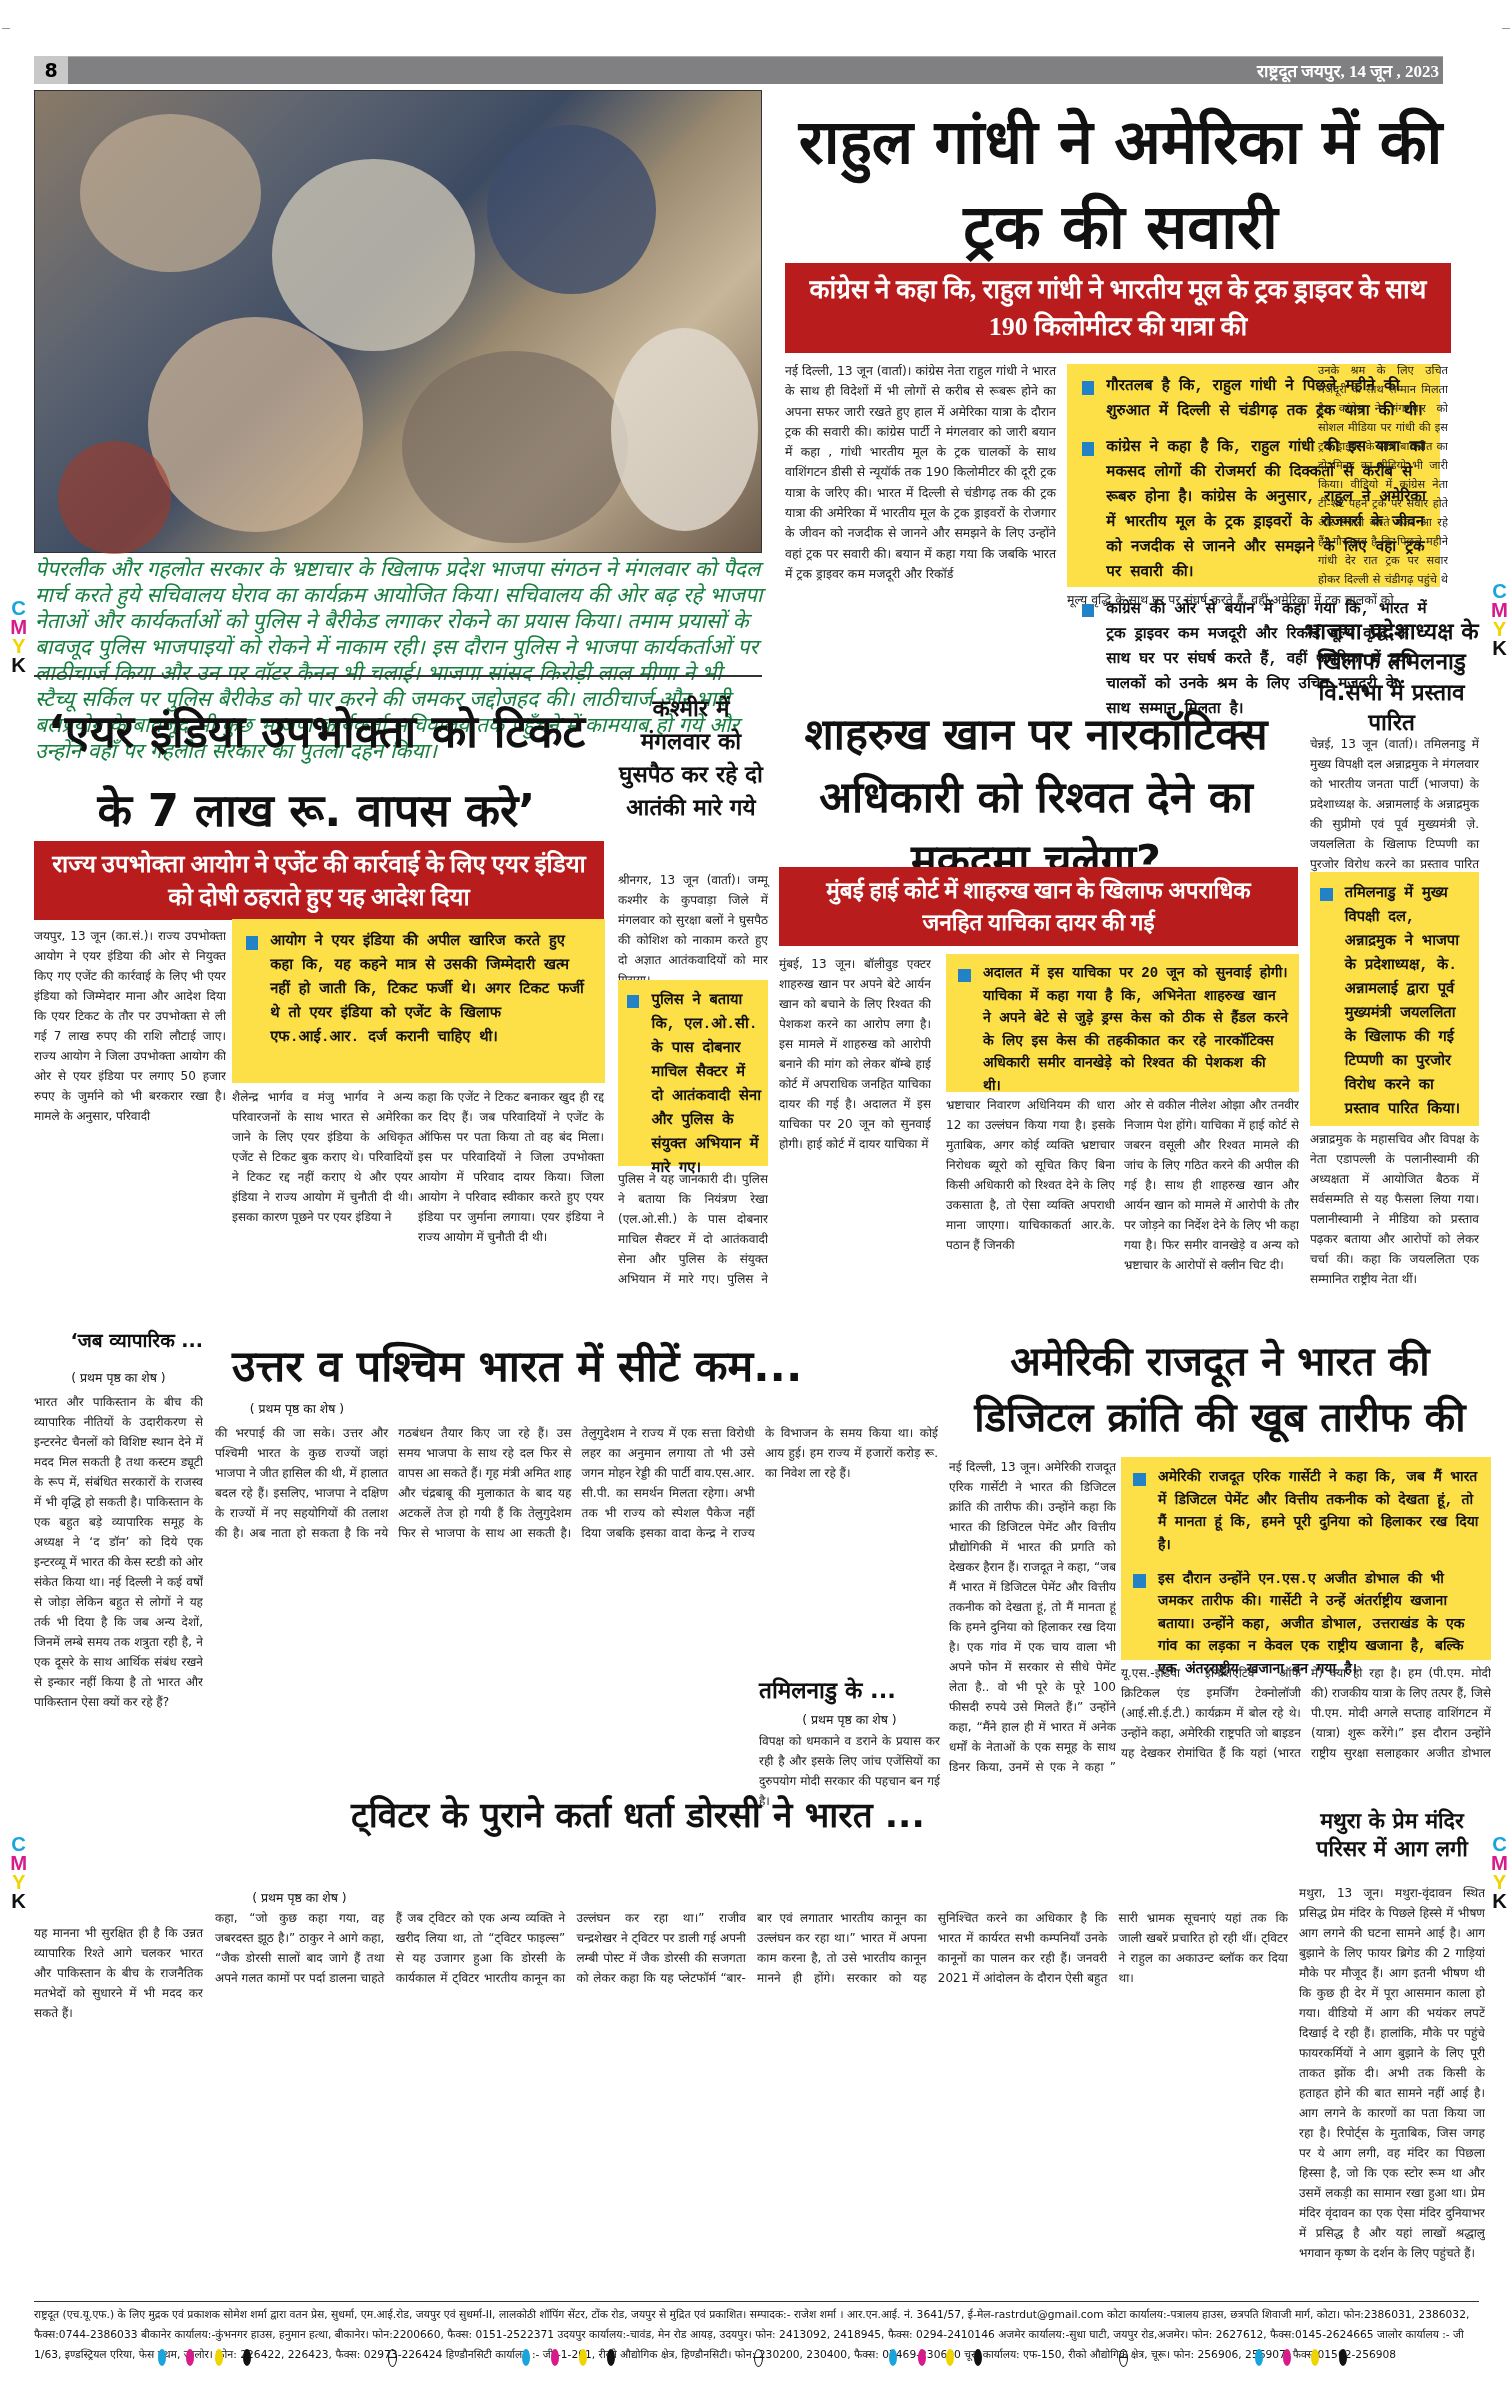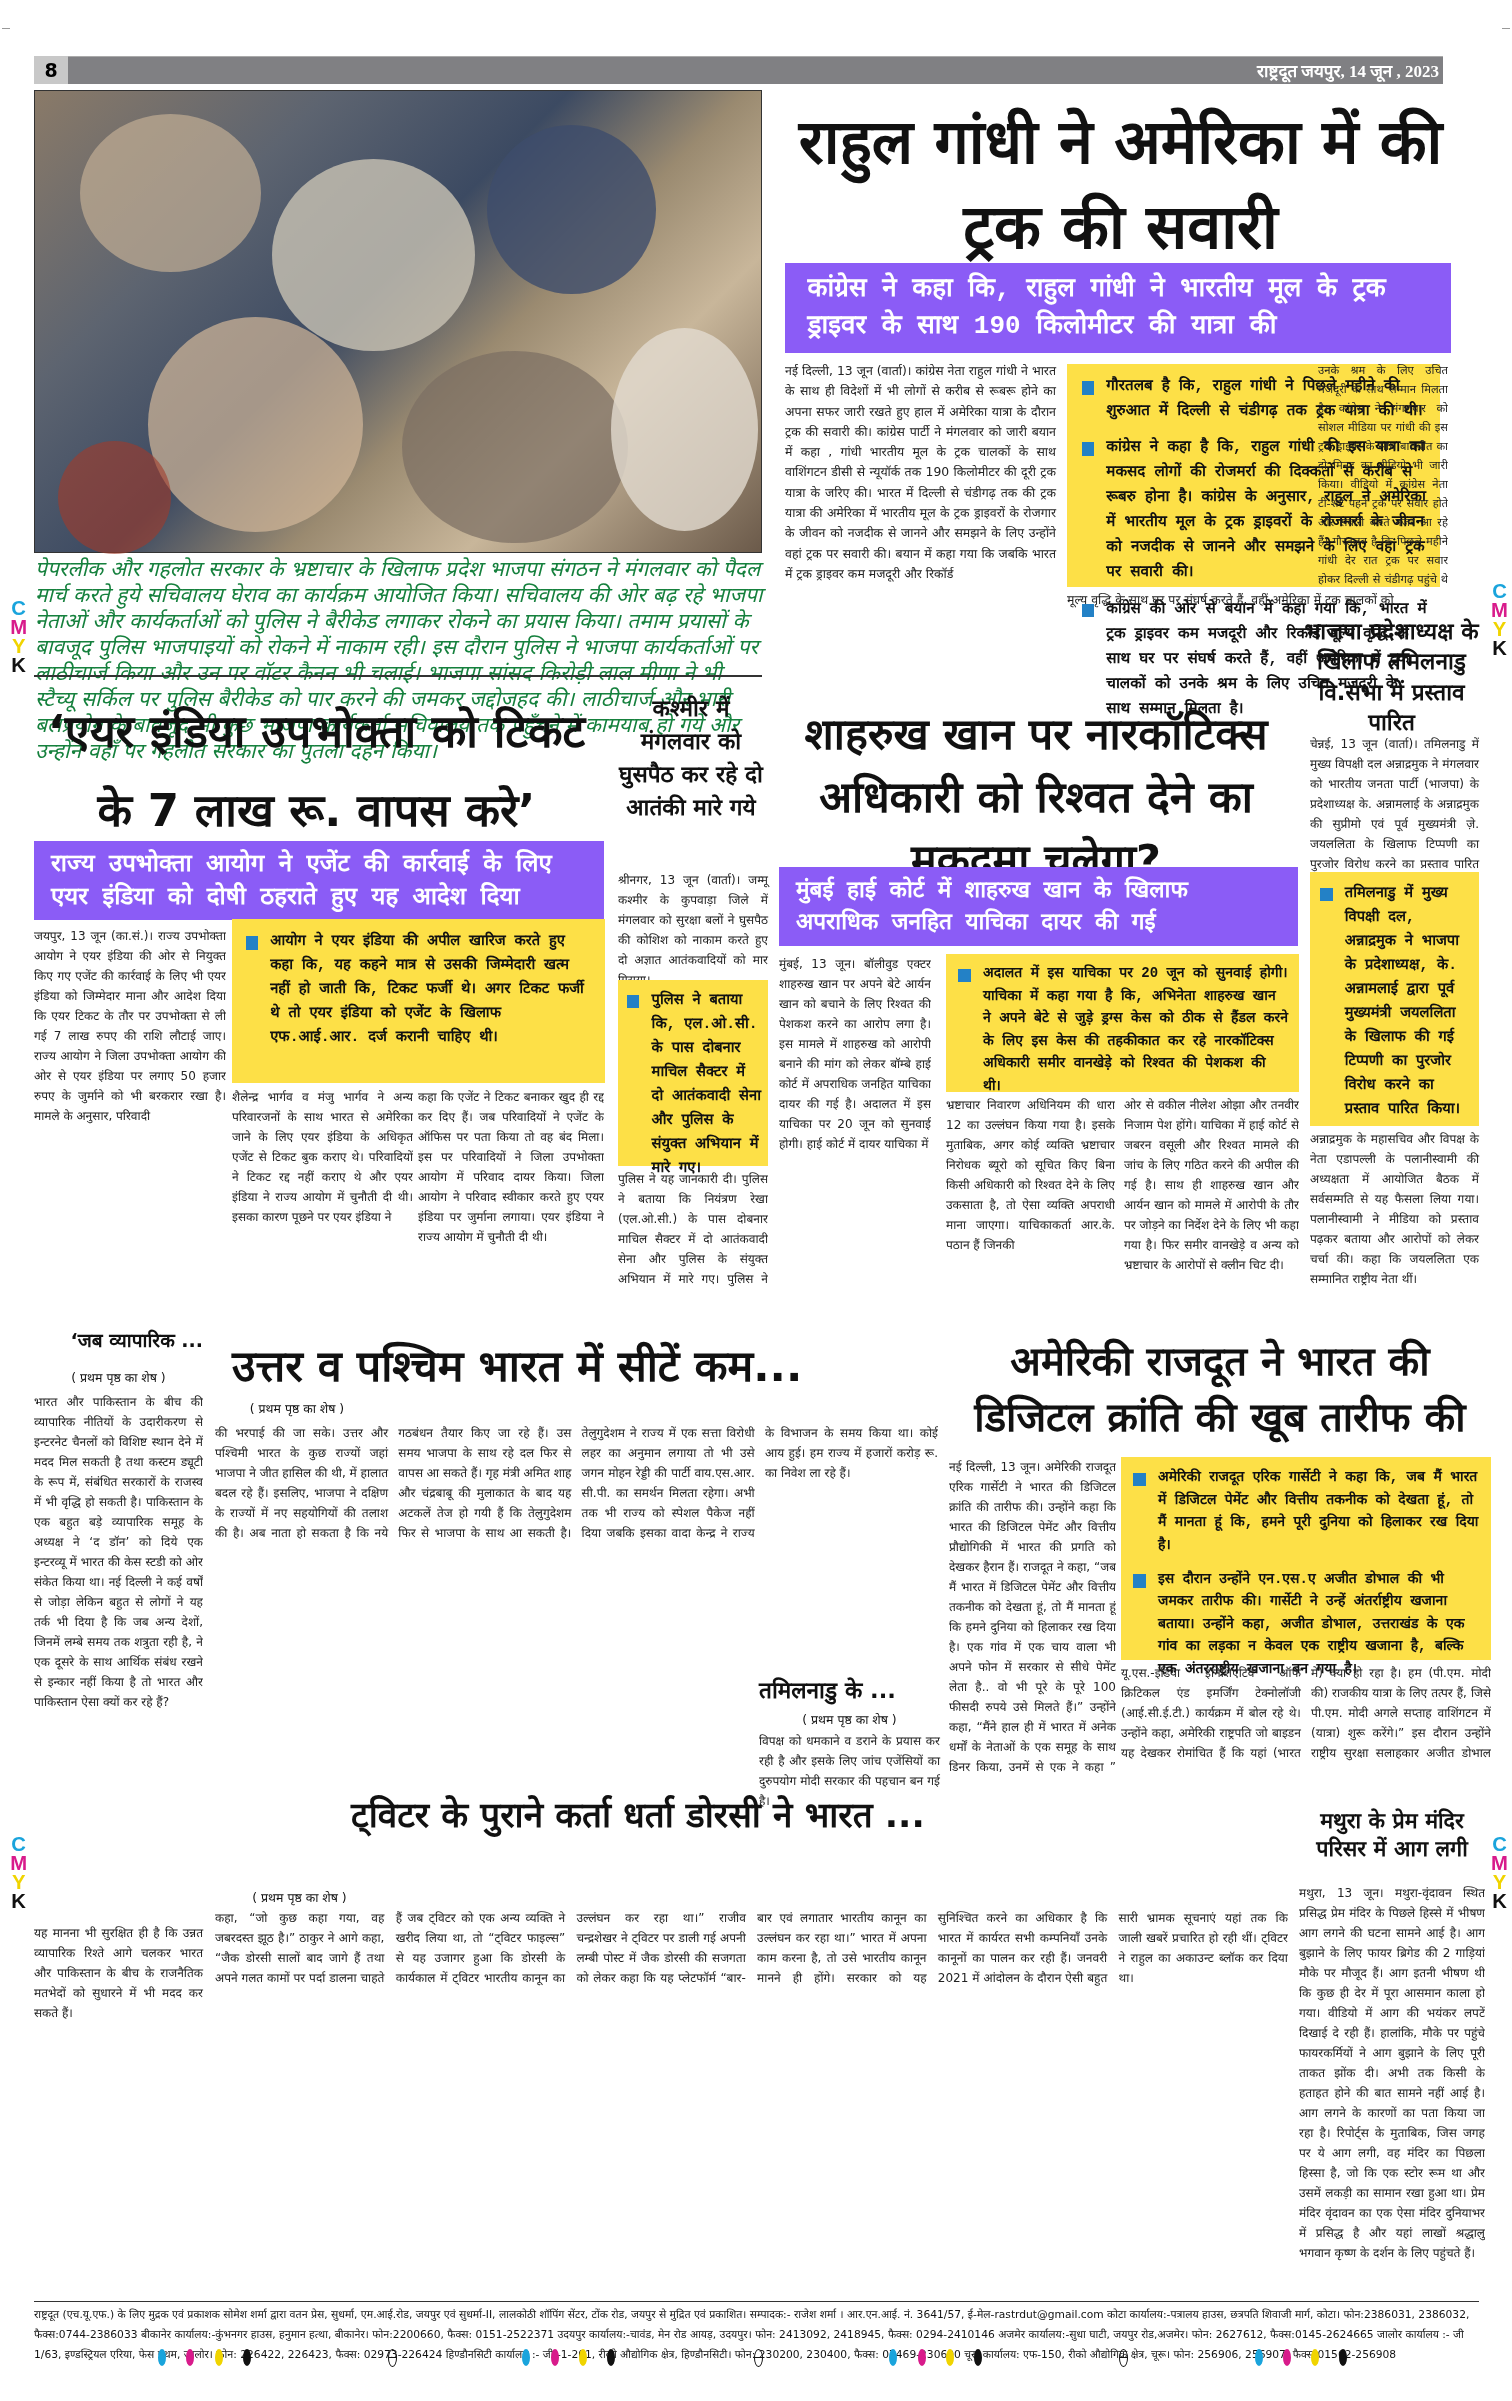--- a/index.html
+++ b/index.html
@@ -8,21 +8,21 @@
 .bar{left:34px;top:56px;width:1409px;height:28px;background:#808083;border-top:1.7px solid #aaa}
 .pno{left:34px;top:56px;width:34px;height:28px;background:#c8c8c8;color:#000;font-weight:bold;font-size:19px;text-align:center;line-height:28px}
 .dateline{right:73px;top:59px;color:#fff;font-size:17px;font-family:Liberation Serif, serif;font-weight:bold}
 .photo{left:34px;top:90px;width:728px;height:463px;background:linear-gradient(135deg,#8a7a68 0%,#5d6470 25%,#3c4a62 45%,#9a8a70 60%,#c8b69a 75%,#6b5a4a 100%);border:1.1px solid #333}
 .photo .blob{position:absolute;border-radius:50%}
 .caption{left:35px;top:556px;width:728px;font-size:21px;line-height:26px;font-style:italic;color:#15803d}
 .hr{background:#333;height:1.7px}
 .cmyk{font-family:"Liberation Sans",sans-serif;font-weight:bold;font-size:20.3px;line-height:19px;text-align:center;width:17px}
 .cmyk .c{color:#1aa4dc}.cmyk .m{color:#d81b8b}.cmyk .y{color:#f0d400}.cmyk .k{color:#111}
 .h1{font-weight:bold;color:#111;text-align:center;font-family:"DejaVu Sans",sans-serif}
-.blue{background:#8b5cf6;color:#fff;font-weight:bold;font-family:Liberation Mono, monospace}
+.blue{background:#b91c1c;color:#fff;font-weight:bold;text-align:center;font-family:Liberation Serif, serif}
 .lb{background:#fde047;font-weight:bold;color:#111;font-family:Liberation Mono, monospace}
 .lb .it{position:relative;padding-left:28px;margin-bottom:11.3px}
 .lb .it:before{content:"";position:absolute;left:3.4px;top:6.8px;width:12.4px;height:13.6px;background:#2381c6}
 .col{font-size:12.4px;line-height:20.3px;text-align:justify;color:#222;font-family:"DejaVu Sans",sans-serif}
 .sub{font-weight:bold;text-align:center;color:#111}
 .foot{left:34px;top:2305px;width:1445px;font-size:10.7px;line-height:20px;color:#111}
 .reg{position:absolute;width:8px;height:17px;border-radius:50%}
 .tgt{position:absolute;width:9px;height:18px;border:1.1px solid #111;border-radius:50%}
 .tgt:after{content:"";position:absolute;left:0;right:0;top:7.3px;height:1.1px;background:#111}
 </style>

